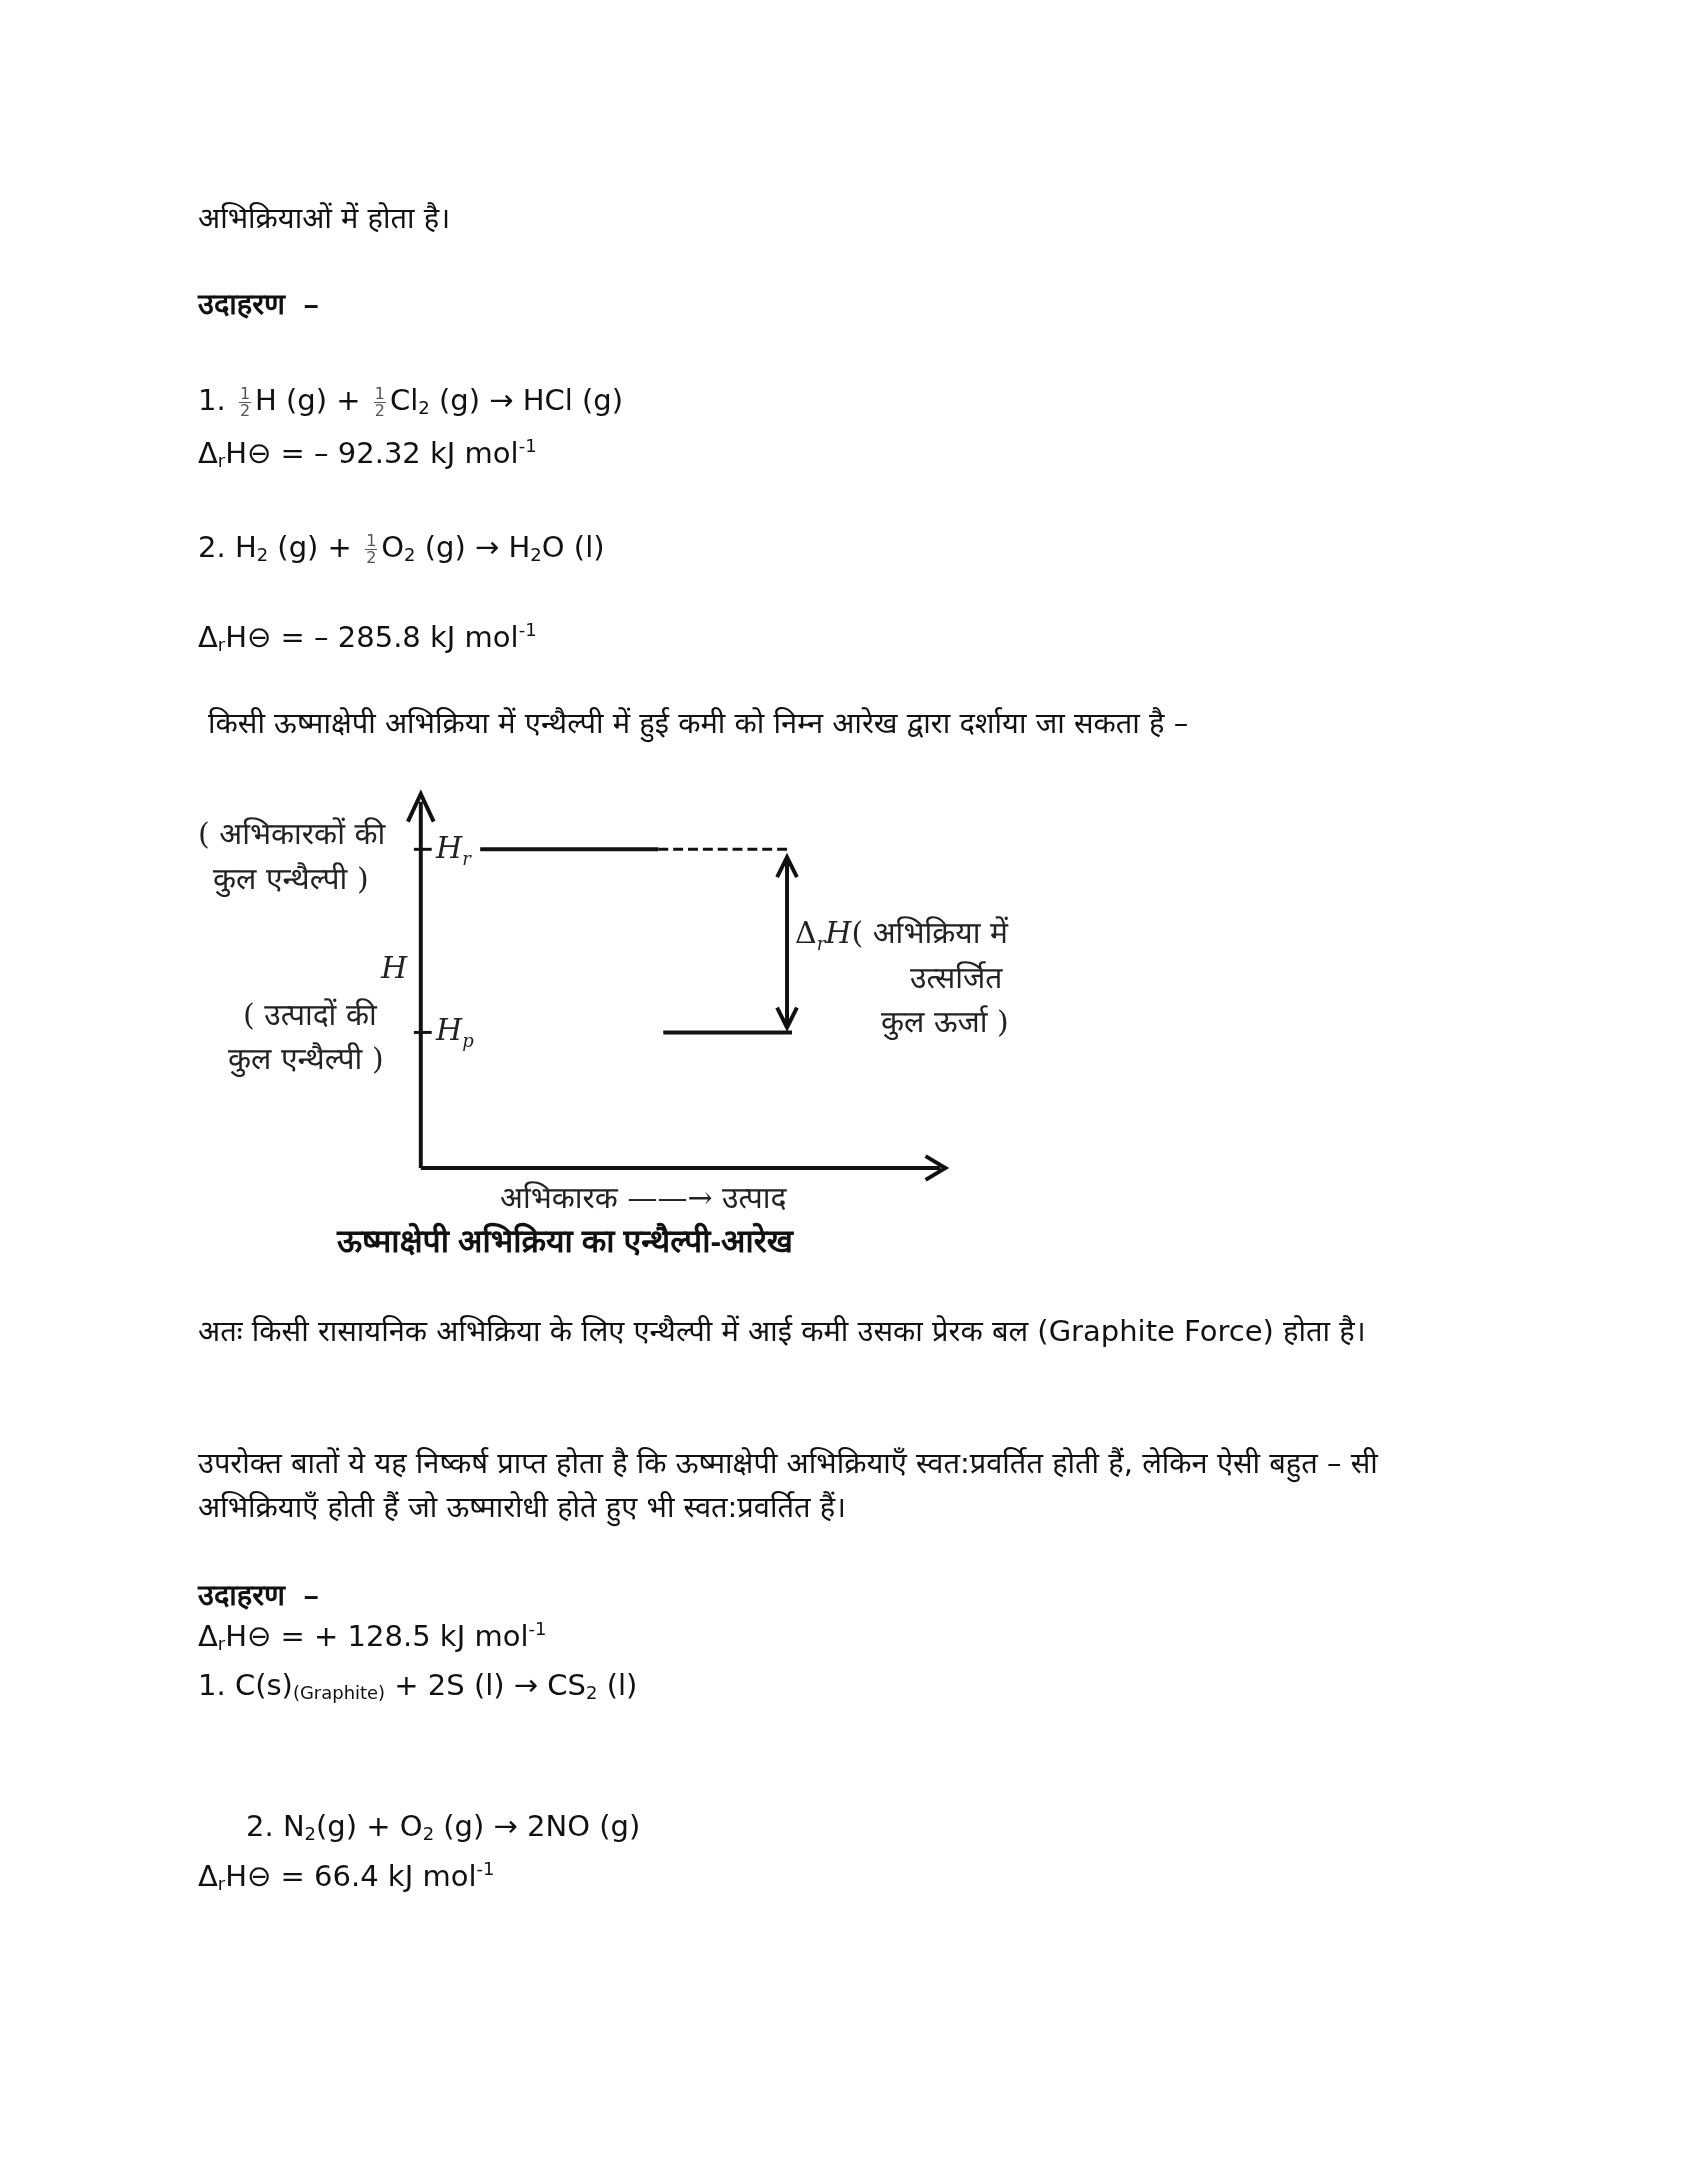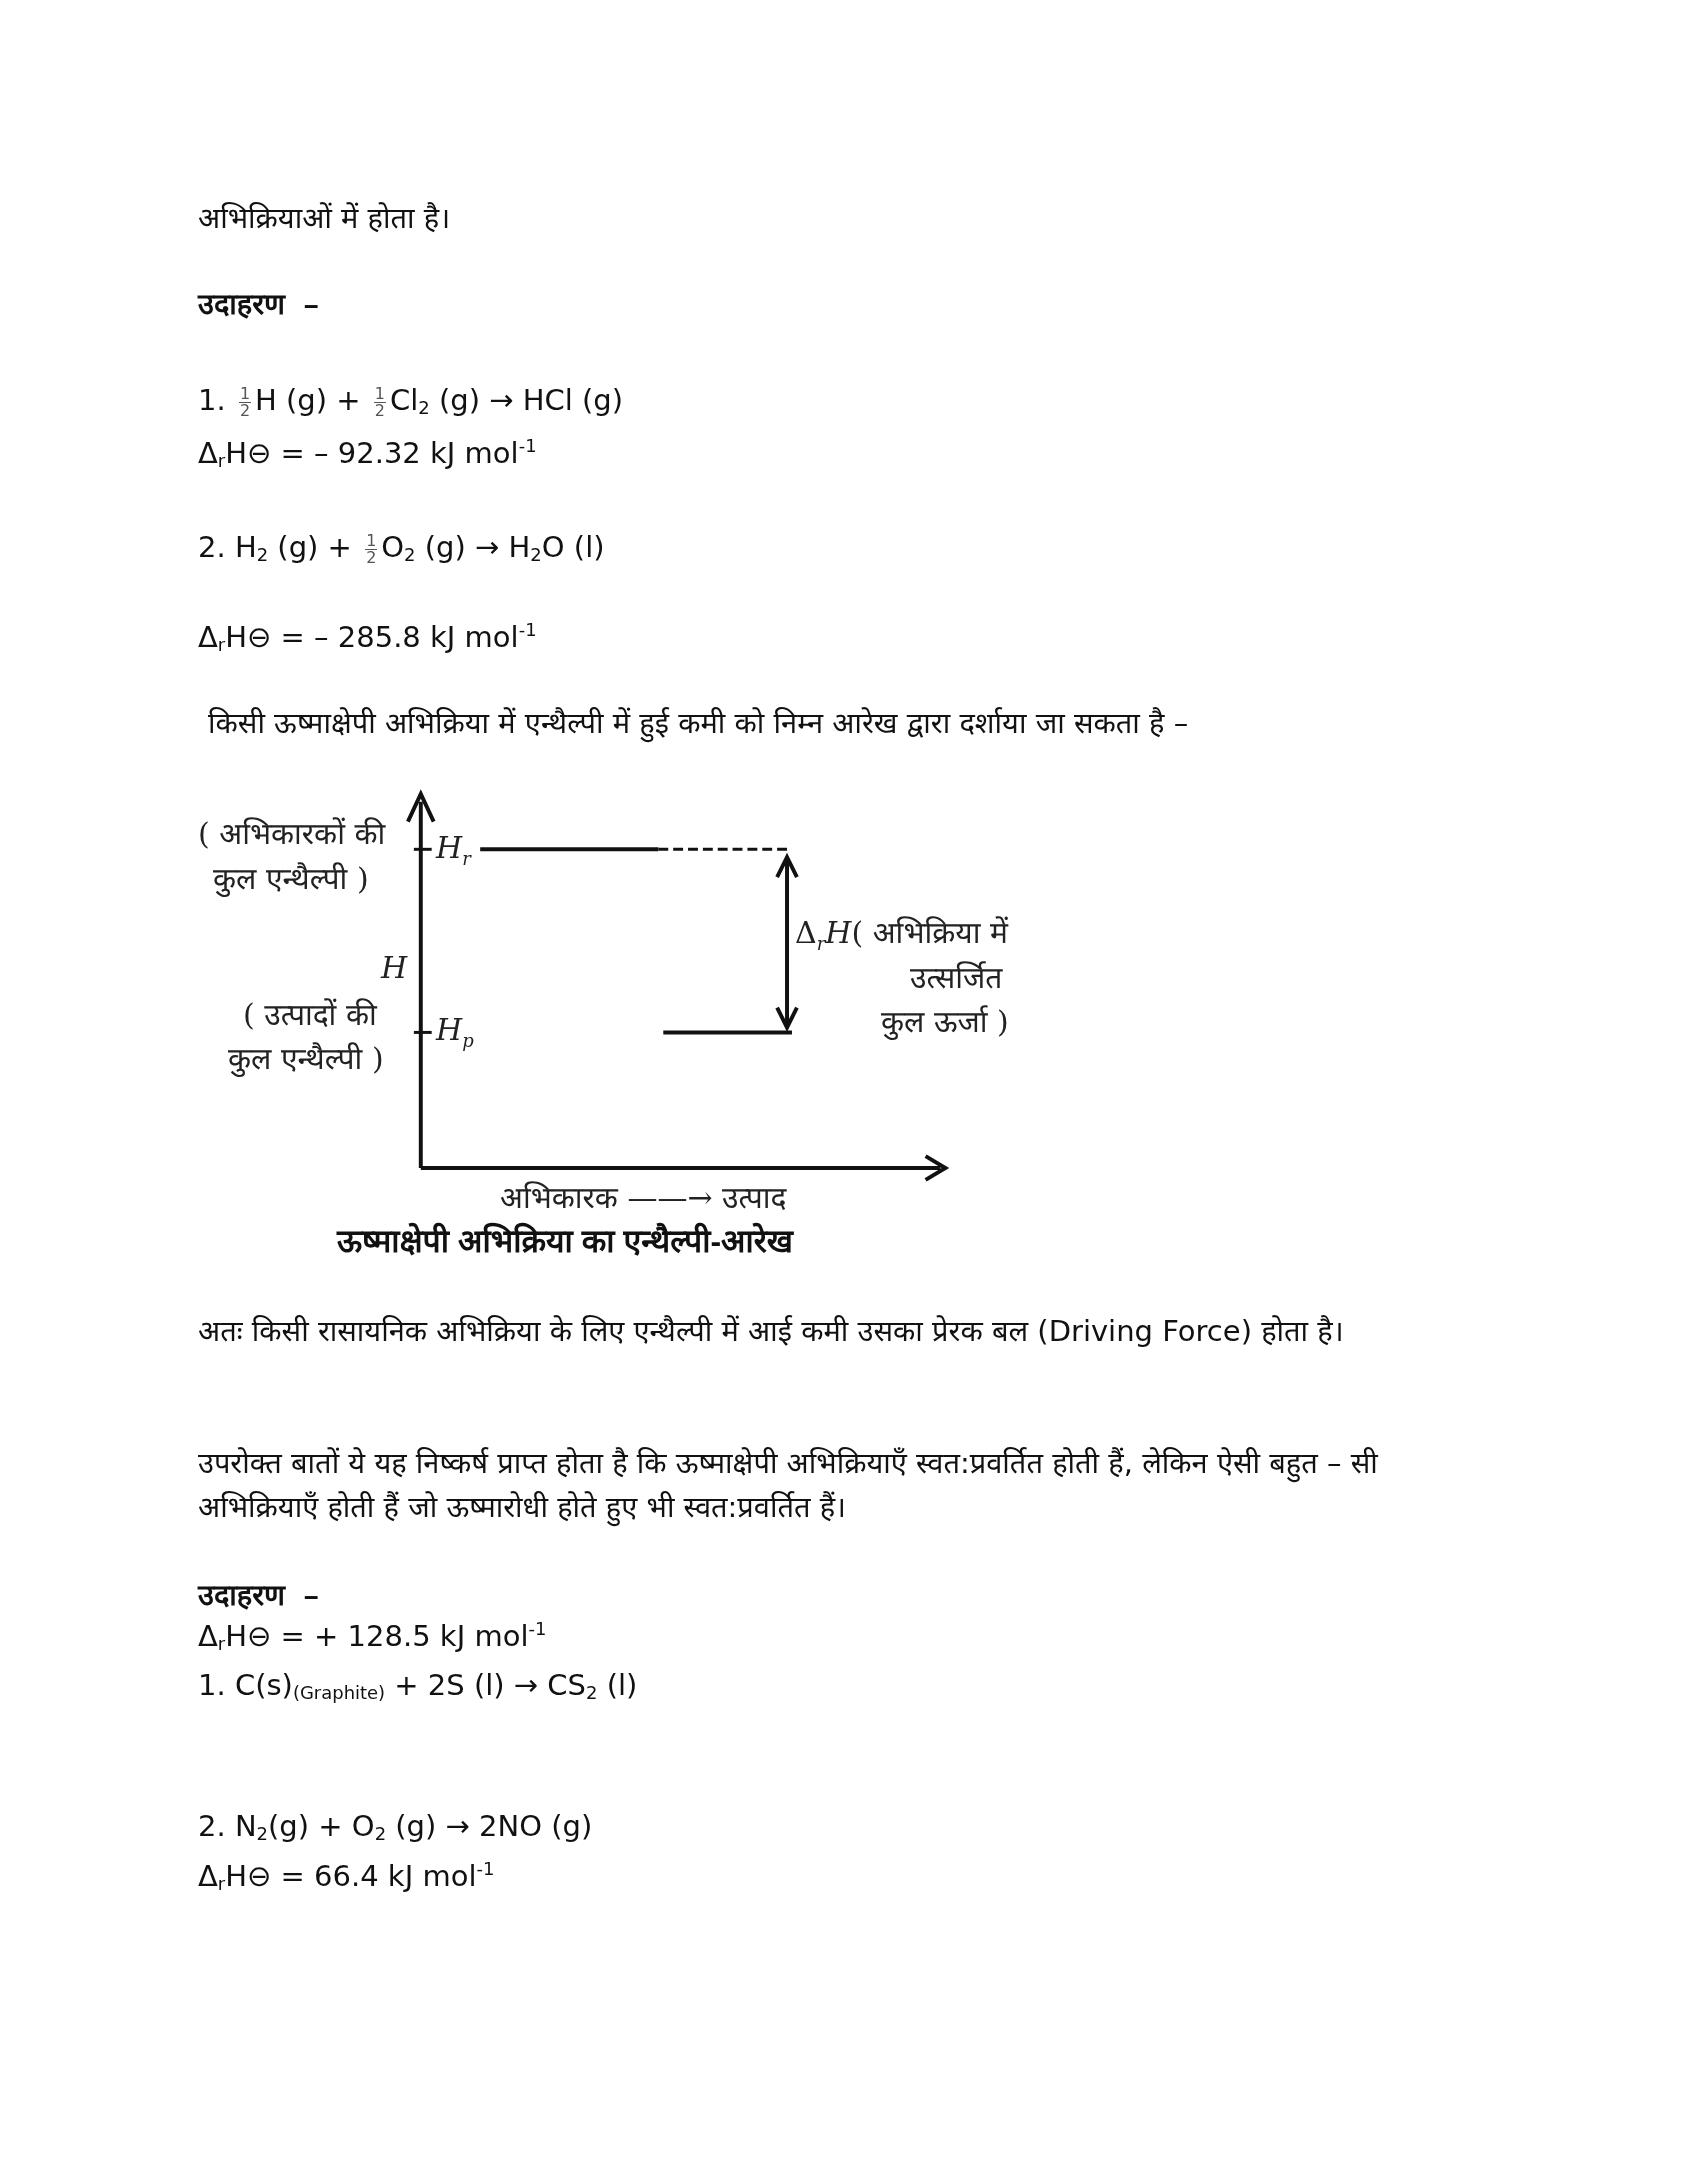--- a/index.html
+++ b/index.html
@@ -83,35 +83,35 @@
     <div class="dlbl i" style="left:238px; top:230px;"><span>H</span><sub style="font-size:0.6em;">p</sub></div>
 
     <div class="dlbl" style="left:597px; top:129px;"><span>Δ</span><sub style="font-size:0.6em; font-style:italic;">r</sub><span style="font-style:italic;">H</span><span>( अभिक्रिया में</span></div>
     <div class="dlbl" style="left:693px; top:174px;margin-left:19px;">उत्सर्जित</div>
     <div class="dlbl" style="left:683px; top:218px;">कुल ऊर्जा )</div>
 
     <div class="dlbl" style="left:302px; top:394px;">अभिकारक ——→ उत्पाद</div>
     <div class="dcap" style="left:139px; top:436px;">ऊष्माक्षेपी अभिक्रिया का एन्थैल्पी-आरेख</div>
   </div>
 
-  <div class="p wrap" style="top:1309px; width:1287px;">अतः किसी रासायनिक अभिक्रिया के लिए एन्थैल्पी में आई कमी उसका प्रेरक बल (Driving Force) होता है।</div>
+  <div class="p wrap" style="top:1309px; width:1287px;">अतः किसी रासायनिक अभिक्रिया के लिए एन्थैल्पी में आई कमी उसका प्रेरक बल (Graphite Force) होता है।</div>
 
   <div class="p wrap" style="top:1441px; width:1277px;">उपरोक्त बातों ये यह निष्कर्ष प्राप्त होता है कि ऊष्माक्षेपी अभिक्रियाएँ स्वत:प्रवर्तित होती हैं, लेकिन ऐसी बहुत – सी अभिक्रियाएँ होती हैं जो ऊष्मारोधी होते हुए भी स्वत:प्रवर्तित हैं।</div>
 
   <div class="p bold" style="top:1576px;">उदाहरण –</div>
 
   <div class="p eq" style="top:1663px;">
     <span>1.</span>
     <span>C(s)</span><sub>(Graphite)</sub><span> + 2S (l) → CS</span><sub>2</sub><span> (l)</span>
   </div>
   <div class="p eq" style="top:1607px;">
     <span>Δ</span><sub>r</sub><span>H⊖ = + 128.5 kJ mol</span><sup>-1</sup>
   </div>
 
-  <div class="p eq" style="top:1804px;">
+  <div class="p eq" style="top:1804px;margin-left:48px;">
     <span>2.</span>
     <span>N</span><sub>2</sub><span>(g) + O</span><sub>2</sub><span> (g) → 2NO (g)</span>
   </div>
   <div class="p eq" style="top:1847px;">
     <span>Δ</span><sub>r</sub><span>H⊖ = 66.4 kJ mol</span><sup>-1</sup>
   </div>
 
 </div>
 
 

